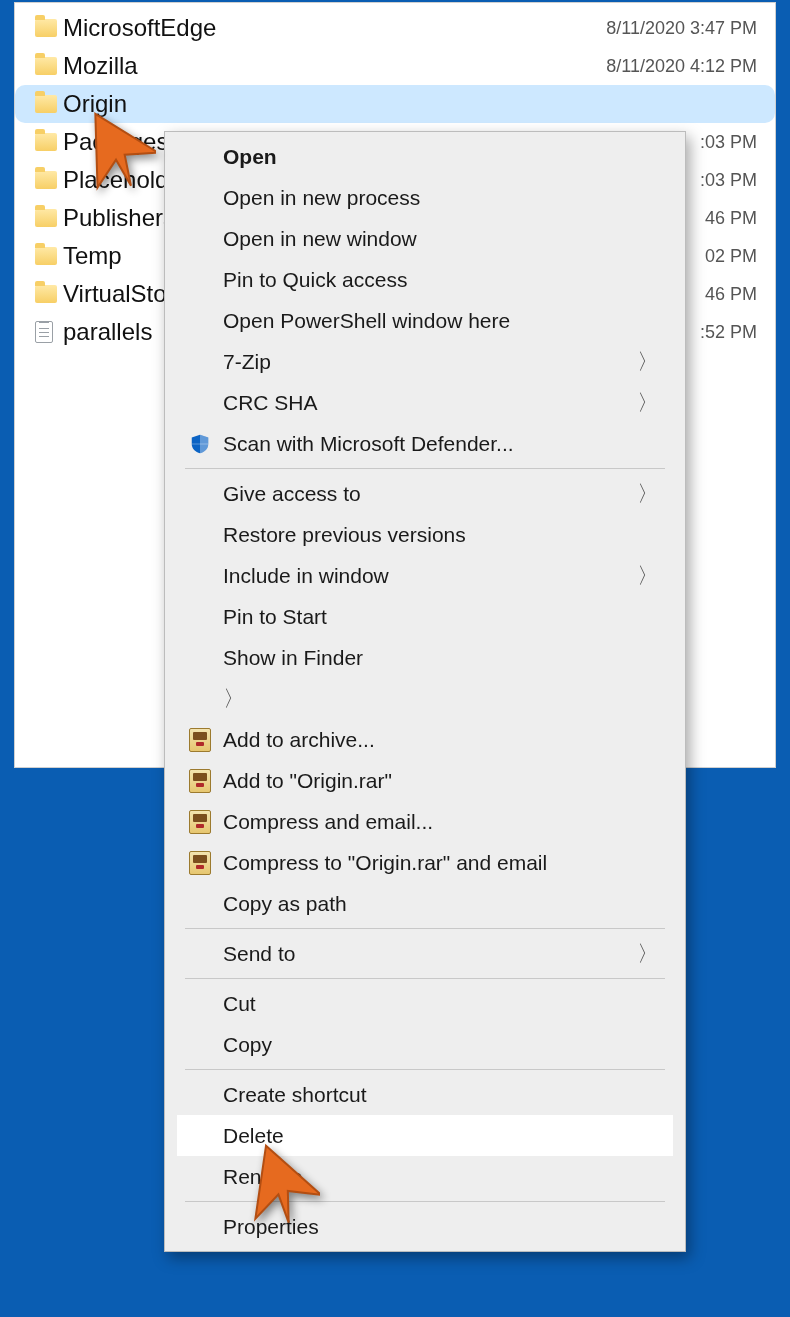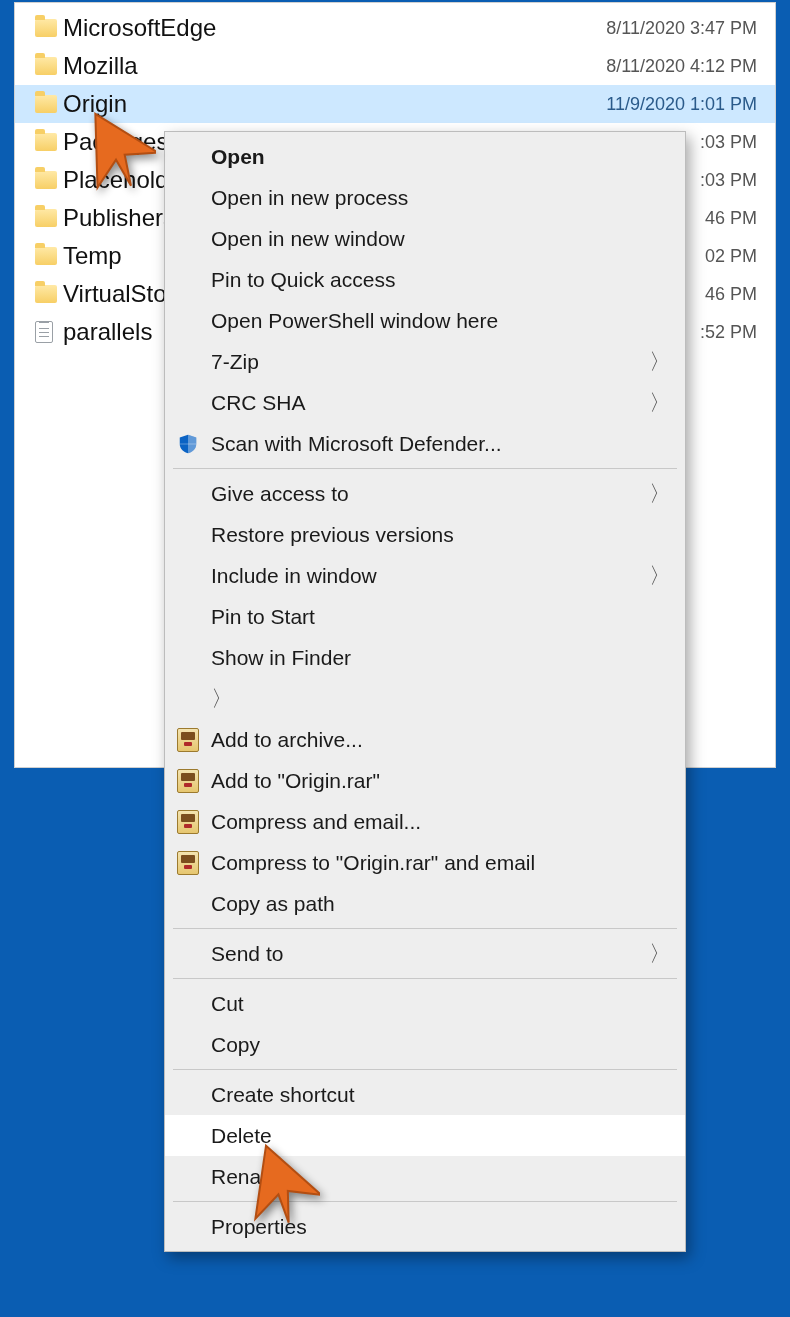--- a/index.html
+++ b/index.html
@@ -22,20 +22,21 @@
     padding-top: 6px;
   }
   .row {
     display: flex;
     align-items: center;
     height: 38px;
     padding: 0 18px 0 20px;
   }
   .row.selected {
     background: #cde8ff;
+    border-radius: 10px;
   }
   .icon-slot {
     width: 28px;
     display: flex;
     align-items: center;
     justify-content: flex-start;
   }
   .folder-icon {
     width: 22px;
     height: 18px;
@@ -83,21 +84,21 @@
 
   
   .ctx {
     position: absolute;
     top: 131px;
     left: 164px;
     width: 522px;
     background: #eeeeee;
     border: 1px solid #bcbcbc;
     box-shadow: 4px 6px 14px rgba(0,0,0,.35);
-    padding: 4px 0;
+    padding: 4px 12px;
     z-index: 10;
   }
   .mi {
     display: flex;
     align-items: center;
     height: 41px;
     padding: 0 14px 0 12px;
     font-size: 21px;
     color: #1a1a1a;
     cursor: default;
@@ -168,21 +169,20 @@
         <span class="folder-icon"></span>
       </span>
     <span class="name">Mozilla</span>
     <span class="date">8/11/2020 4:12 PM</span>
   </div>
   <div class="row selected">
     <span class="icon-slot">
         <span class="folder-icon"></span>
       </span>
     <span class="name">Origin</span>
-    <span class="date">11/9/2020 1:01 PM</span>
   </div>
   <div class="row">
     <span class="icon-slot">
         <span class="folder-icon"></span>
       </span>
     <span class="name">Packages</span>
     <span class="date">:03 PM</span>
   </div>
   <div class="row">
     <span class="icon-slot">

